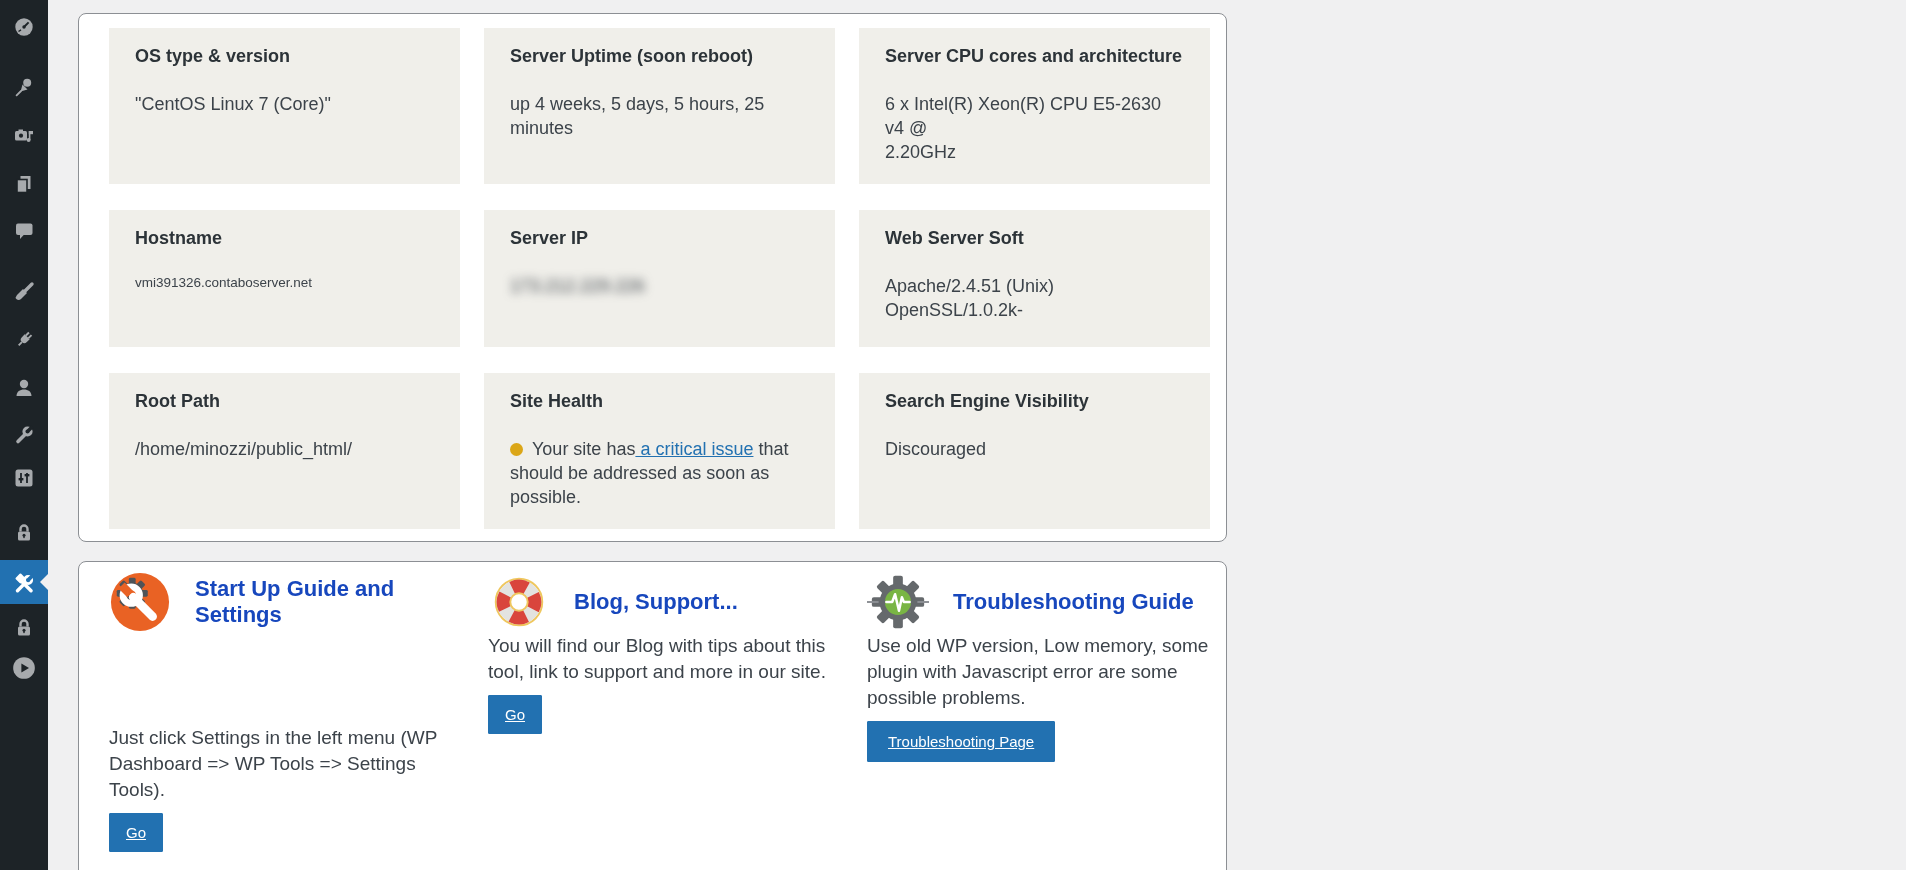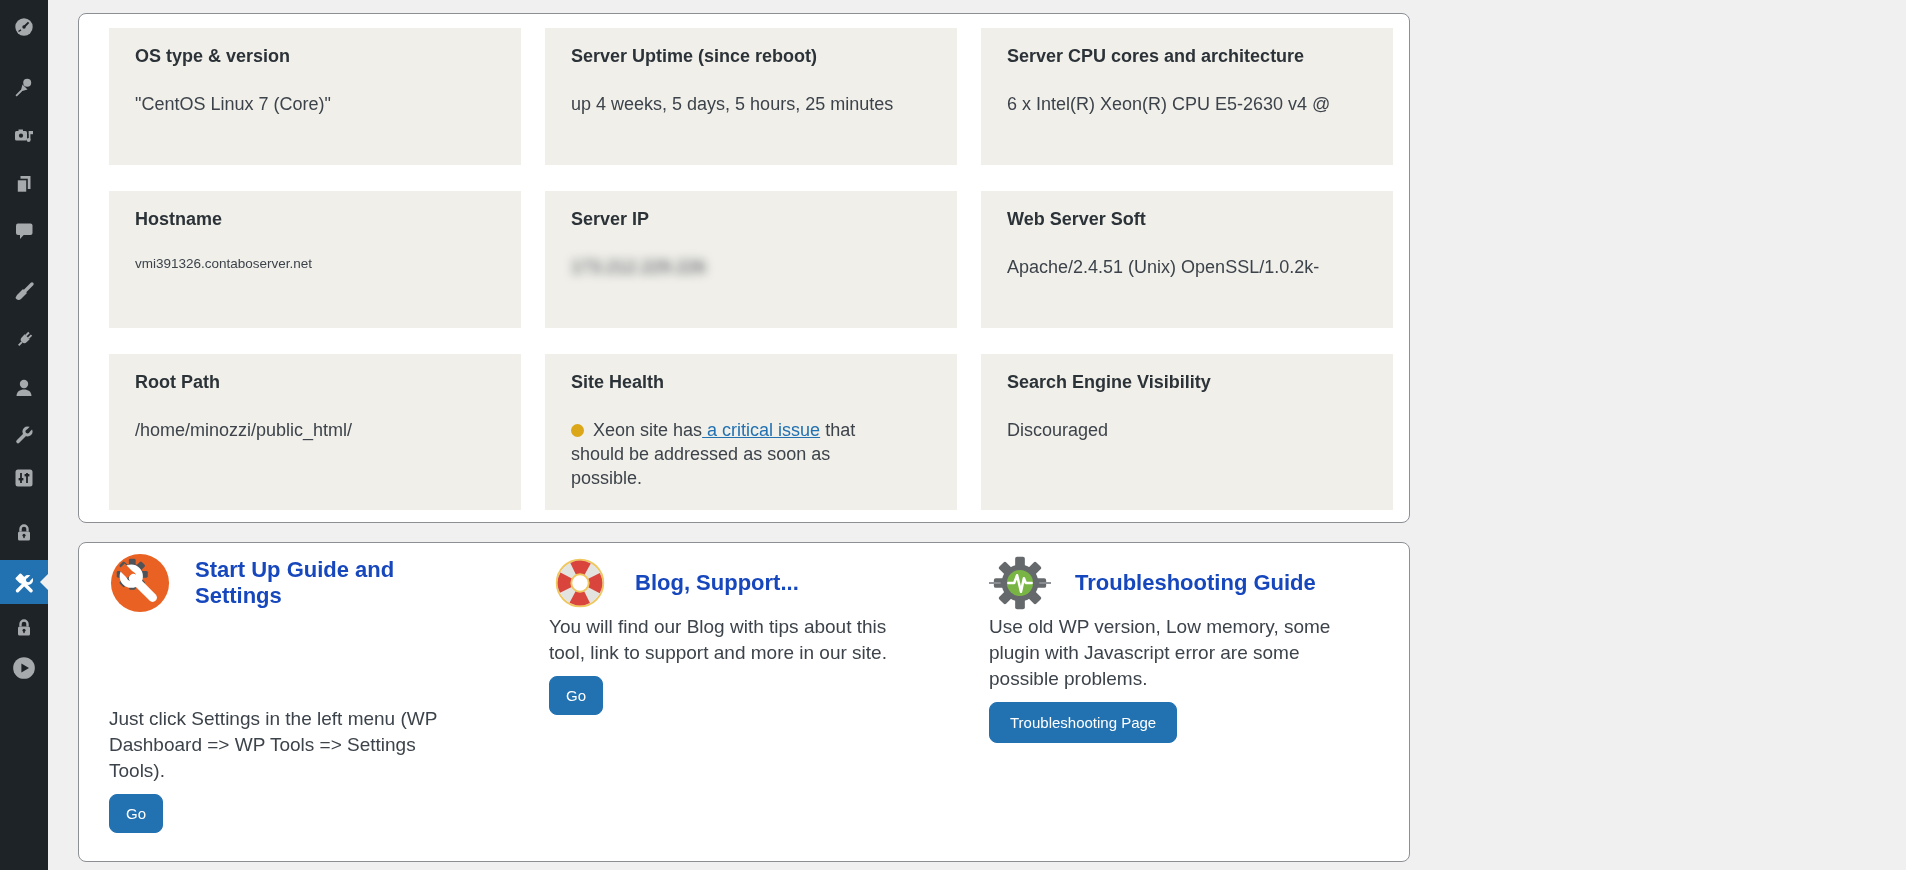--- a/index.html
+++ b/index.html
@@ -20,21 +20,21 @@
   .snav{position:absolute;left:0;width:48px;height:40px;display:flex;align-items:center;justify-content:center;cursor:pointer}
   .snav svg{display:block}
   .snav.active{height:44px;background:var(--accent)}
   .snav.active::after{
     content:"";position:absolute;right:0;top:50%;transform:translateY(-50%);
     border:8px solid transparent;border-right-color:var(--page-bg);border-left-width:0;
   }
   
   .content{position:absolute;left:48px;top:0;right:0;bottom:0}
   .panel{
-    width:1332px;margin-left:30px;background:#fff;
+    width:1149px;margin-left:30px;background:#fff;
     border:1px solid var(--panel-border);border-radius:8px;
   }
   .panel-cards{
     margin-top:13px;
     padding:14px 16px 12px 30px;
     display:grid;grid-template-columns:repeat(3,1fr);gap:26px 24px;
   }
   .card{background:var(--card-bg);padding:18px 26px 20px;min-height:137px}
   .card h3{font-size:18px;font-weight:bold;color:#2c3338;margin:0 0 24px;line-height:1.2}
   .card .val{font-size:18px;line-height:1.34;color:var(--text)}
@@ -53,22 +53,22 @@
   }
   .guide-head{display:flex;align-items:center;min-height:62px}
   .guide-icon{width:62px;height:62px;flex:none}
   .guide-title{margin-left:24px;font-size:22px;font-weight:bold;color:var(--title-blue);line-height:1.18;cursor:pointer}
   .guide:nth-child(1) .guide-title{max-width:235px}
   .guide-body{font-size:19px;line-height:1.37;color:var(--text)}
   .guide:nth-child(1) .guide-body{margin-top:92px}
   .guide-body span{display:block}
   .btn{
     display:inline-block;margin-top:10px;background:var(--accent);border:1px solid var(--accent);
-    color:#fff;font-size:15px;padding:8px 16px;border-radius:8px;cursor:pointer;
-    font-family:inherit;line-height:1.4;
+    color:#fff;font-size:15px;padding:8px 16px;border-radius:1px;cursor:pointer;
+    font-family:inherit;line-height:1.4;text-decoration:underline;
   }
   .btn-wide{padding:9px 20px}
 </style>
 </head>
 <body>
 
 <div class="sidebar">
 
   <div class="snav" style="top:7px">
     <span>
@@ -224,28 +224,29 @@
 <div class="content">
 
   <div class="panel panel-cards">
 
     <div class="card">
       <h3>OS type &amp; version</h3>
       <div class="val">"CentOS Linux 7 (Core)"</div>
     </div>
 
     <div class="card">
-      <h3>Server Uptime (since reboot)</h3>
+      <h3>Server Uptime (soon reboot)</h3>
       <div class="val">up 4 weeks, 5 days, 5 hours, 25 minutes</div>
     </div>
 
     <div class="card">
       <h3>Server CPU cores and architecture</h3>
       <div class="val">
         <span>6 x Intel(R) Xeon(R) CPU E5-2630 v4 @</span>
+          <span>2.20GHz</span>
       </div>
     </div>
 
     <div class="card">
       <h3>Hostname</h3>
       <div class="val val-small">vmi391326.contaboserver.net</div>
     </div>
 
     <div class="card">
       <h3>Server IP</h3>
@@ -260,21 +261,21 @@
     </div>
 
     <div class="card">
       <h3>Root Path</h3>
       <div class="val">/home/minozzi/public_html/</div>
     </div>
 
     <div class="card">
       <h3>Site Health</h3>
       <div class="health">
-        <span class="dot"></span><span>Xeon site has</span><a class="health-link"> a critical issue</a><span> that</span>
+        <span class="dot"></span><span>Your site has</span><a class="health-link"> a critical issue</a><span> that</span>
         <span class="line">should be addressed as soon as</span>
         <span class="line">possible.</span>
       </div>
     </div>
 
     <div class="card">
       <h3>Search Engine Visibility</h3>
       <div class="val">Discouraged</div>
     </div>
   </div>

